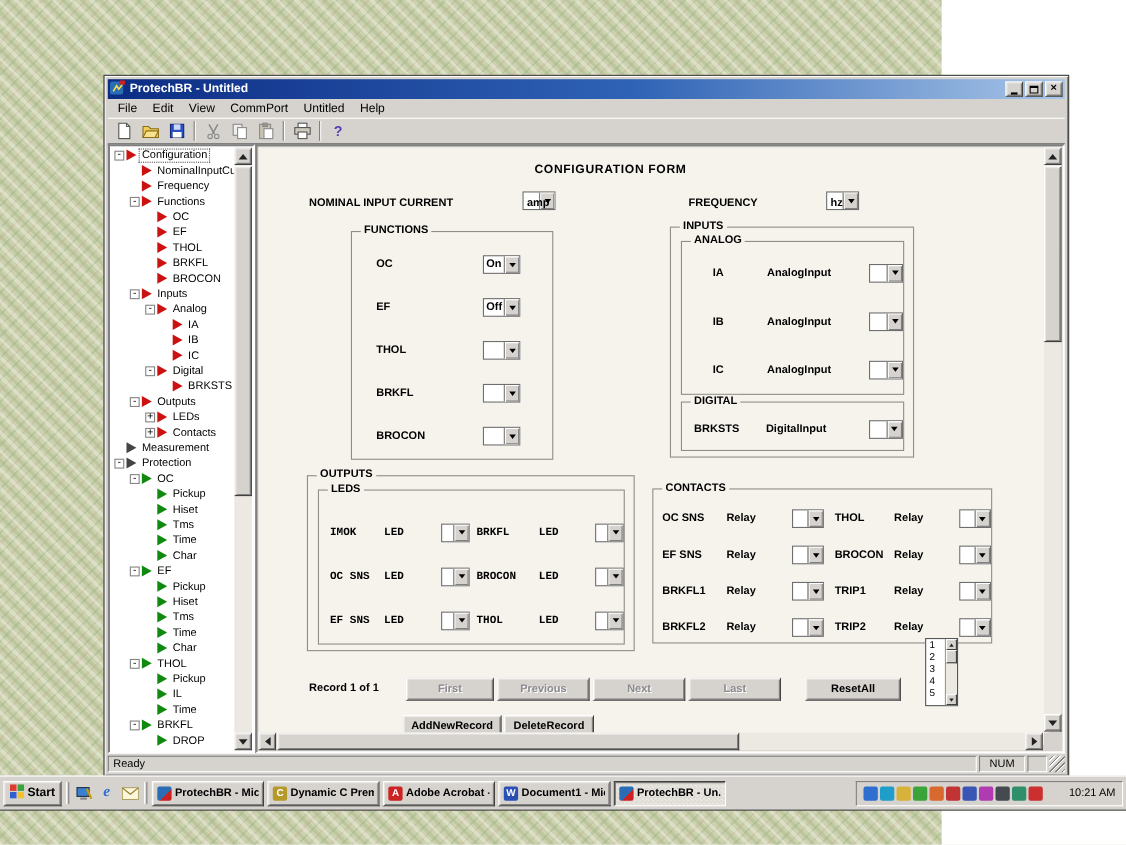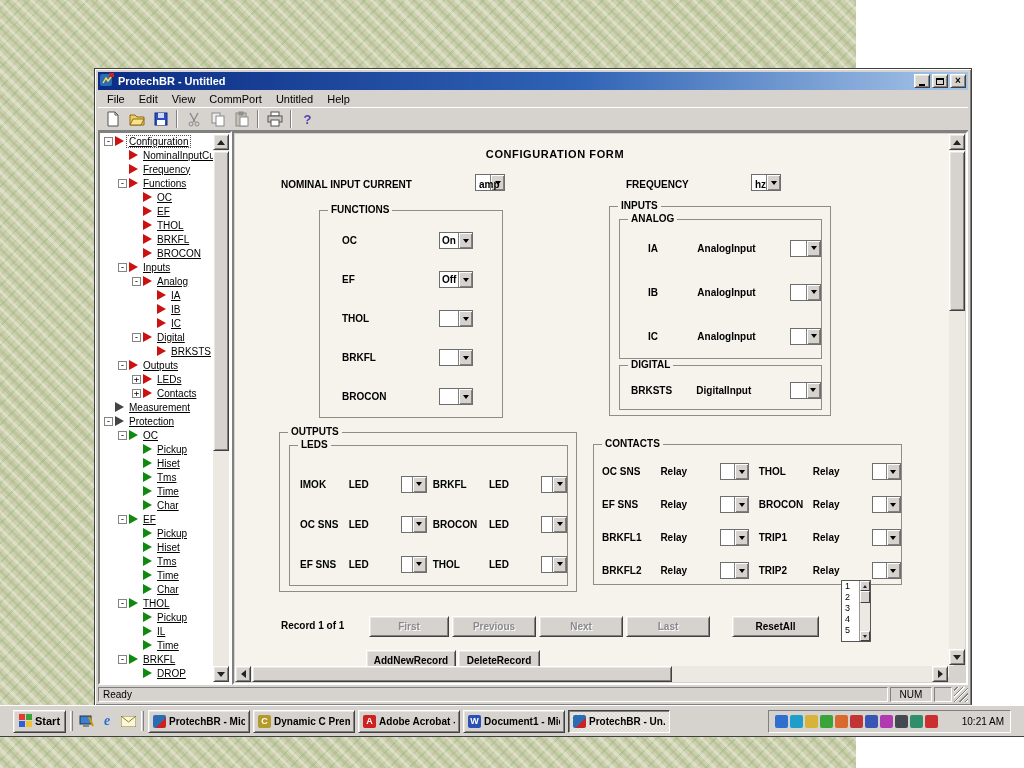--- a/index.html
+++ b/index.html
@@ -52,21 +52,21 @@
   .treepanel{ width:134px; flex:0 0 134px; position:relative; background:#fff;
     border:2px solid; border-color:#808080 #fff #fff #808080; }
   .tree{ position:absolute; left:1px; top:1px; width:113px; height:calc(100% - 2px); overflow:hidden; font-size:10px; }
   .trow{ height:14px; display:flex; align-items:center; white-space:nowrap; }
   .expander{ width:9px; height:9px; flex:0 0 9px; border:1px solid #848484; background:#fff; color:#000;
     font-size:9px; line-height:7px; text-align:center; margin-right:2px; font-family:"DejaVu Sans Mono", monospace; }
   .flag{ display:inline-block; width:0; height:0; border-left:9px solid #cc1111; border-top:5px solid transparent; border-bottom:5px solid transparent; margin-right:3px; flex:0 0 9px; }
   .flag.k-red{ border-left-color:#cc1111; }
   .flag.k-green{ border-left-color:#0f8a0f; }
   .flag.k-dark{ border-left-color:#444444; }
-  .tlabel{ padding:0 2px;text-decoration:underline; }
+  .tlabel{ padding:0 2px; }
   .tlabel.sel{ outline:1px dotted #555; }
   .tree-scroll{ position:absolute; right:1px; top:1px; bottom:1px; width:16px; background:#ece9e2; }
 
   
   .sb-btn{ position:absolute; width:16px; height:16px; background:#d6d3ce; border:1px solid; border-color:#fff #404040 #404040 #fff;
     box-shadow:inset 1px 1px 0 #e8e6e1, inset -1px -1px 0 #808080; display:flex; align-items:center; justify-content:center; }
   .tri-up{ width:0;height:0;border:4px solid transparent;border-bottom:5px solid #222;margin-top:-4px; }
   .tri-down{ width:0;height:0;border:4px solid transparent;border-top:5px solid #222;margin-bottom:-4px; }
   .tri-left{ width:0;height:0;border:4px solid transparent;border-right:5px solid #222;margin-left:-4px; }
   .tri-right{ width:0;height:0;border:4px solid transparent;border-left:5px solid #222;margin-right:-4px; }
@@ -135,21 +135,21 @@
   .statusbar{ height:17px; flex:0 0 17px; display:flex; align-items:stretch; gap:2px; padding-top:2px; background:#d6d3ce; }
   .status-panel{ border:1px solid; border-color:#808080 #fff #fff #808080; padding:1px 4px; font-size:10px; }
   .status-panel.grow{ flex:1; }
   .status-panel.num{ width:42px; text-align:center; }
   .status-panel.blank{ width:18px; }
   .resize-grip{ width:14px; background:
     repeating-linear-gradient(135deg, transparent 0 2px, #808080 2px 3px, #fff 3px 4px); }
 
   
   .taskbar{ position:absolute; left:0; top:705px; width:1024px; height:31px; background:#d6d3ce;
-    border-top:1px solid #fff; box-shadow:0 1px 0 #404040; display:flex; align-items:center; padding:0 13px; gap:4px; }
+    border-top:1px solid #fff; box-shadow:0 1px 0 #404040; display:flex; align-items:center; padding:0 3px; gap:4px; }
   .start-btn{ height:23px; display:flex; align-items:center; gap:3px; padding:0 5px; }
   .start-label{ font-weight:bold; font-size:11px; }
   .tb-grip{ width:3px; height:20px; border-left:1px solid #fff; border-right:1px solid #808080; }
   .quick{ display:flex; gap:3px; align-items:center; }
   .ql{ width:18px; height:18px; display:flex; align-items:center; justify-content:center; }
   .ie-e{ font-family:"Liberation Serif", serif; font-style:italic; font-weight:bold; font-size:14px; color:#2a6fd6; }
   .tasks{ display:flex; gap:3px; }
   .task{ width:102px; height:23px; display:flex; align-items:center; gap:3px; padding:0 4px; overflow:hidden; }
   .task-label{ font-size:10px; white-space:nowrap; overflow:hidden; }
   .task.active{ border-color:#404040 #fff #fff #404040; box-shadow:inset 1px 1px 0 #808080;
@@ -664,21 +664,21 @@
                     </span>
                   </div>
                 </div>
             </div>
           </div>
 
           <div class="fgroup" style="left:44px;top:298px;width:298px;height:160px;">
             <span class="legend">OUTPUTS</span>
             <div class="fgroup" style="left:9px;top:12px;width:279px;height:141px;">
               <span class="legend">LEDS</span>
-              <div style="padding-top:18px;">
+              <div style="padding-top:18px;font-family:Liberation Mono, monospace;">
 
                   <div class="led-row">
                     <span class="led-l1">IMOK</span>
                     <span class="led-t1">LED</span>
                     <span class="combo">
                       <span class="combo-val"></span>
                       <span class="combo-btn">
                         <i class="arr"></i>
                       </span>
                     </span>

